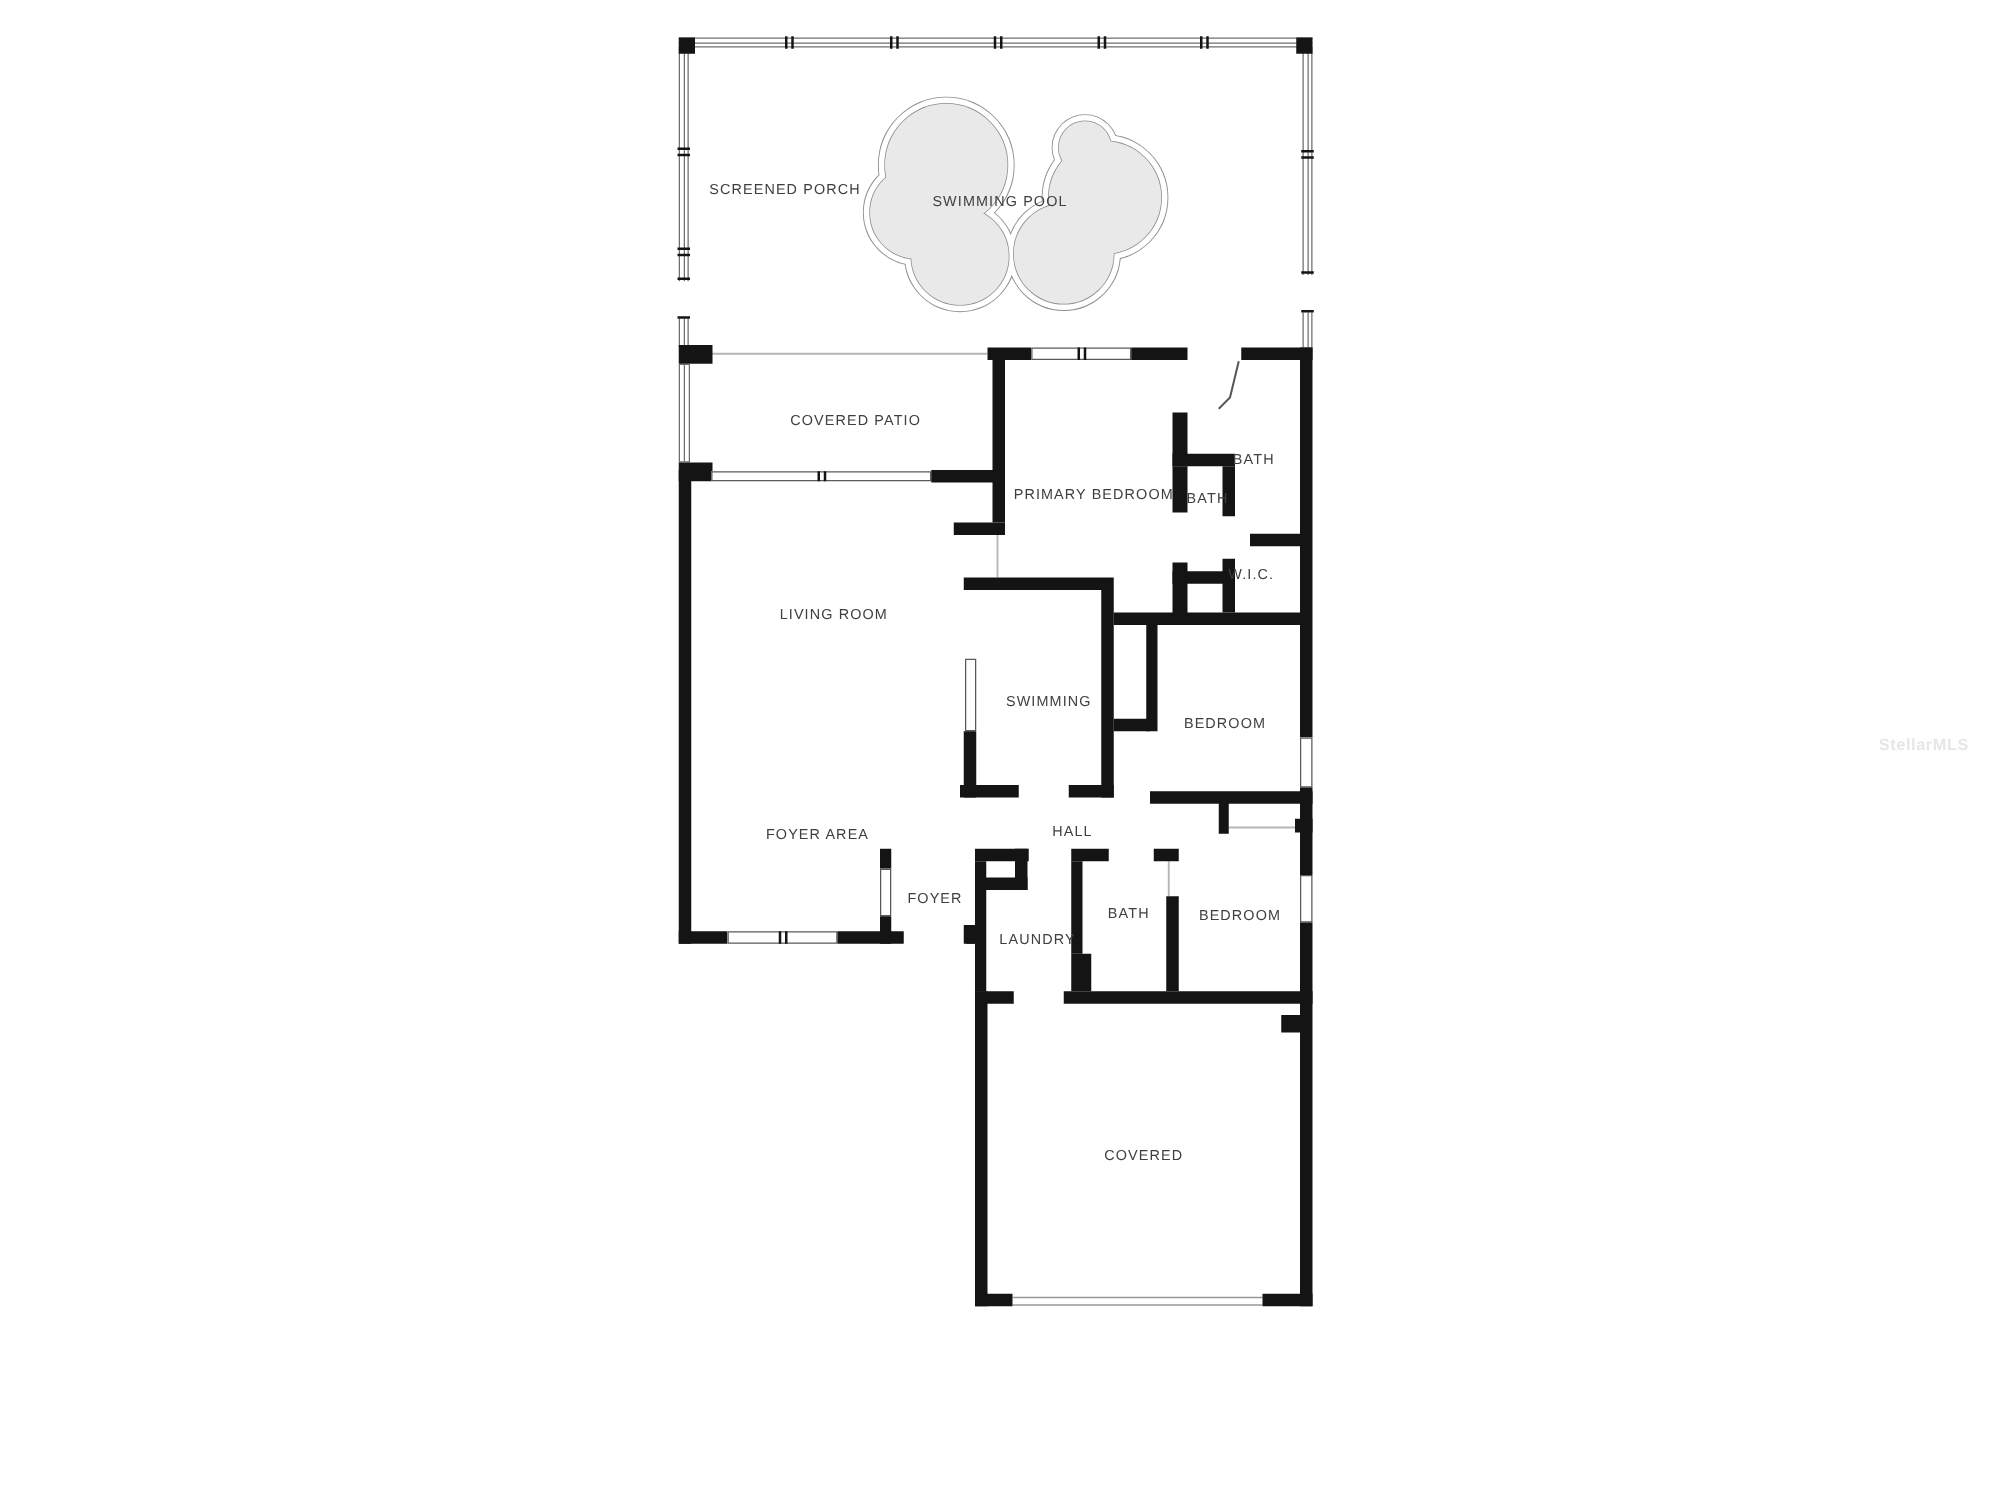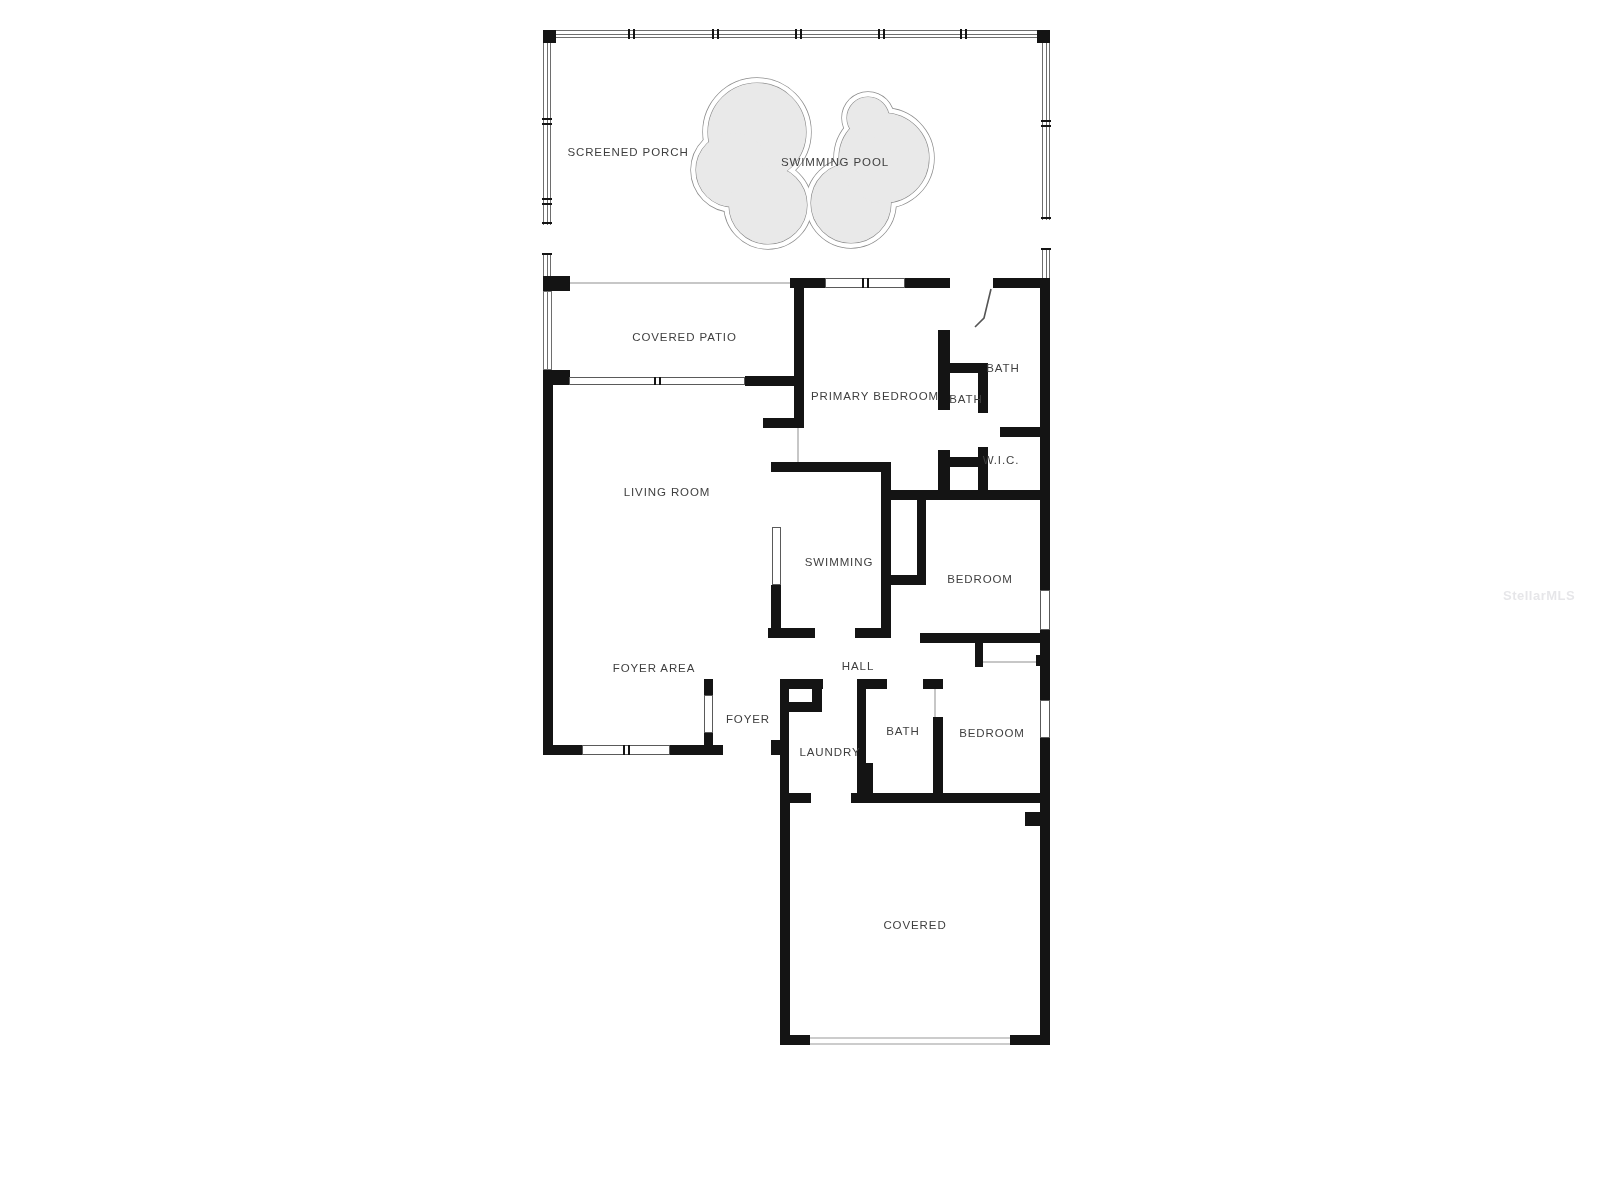--- a/index.html
+++ b/index.html
@@ -202,21 +202,21 @@
   <div class="wall" style="left:704px; top:733px; width:9px; height:22px;"></div>
 
   <div class="wall" style="left:780px; top:793px; width:31px; height:10px;"></div>
   <div class="wall" style="left:851px; top:793px; width:199px; height:10px;"></div>
   <div class="wall" style="left:780px; top:793px; width:10px; height:252px;"></div>
   <div class="wall" style="left:780px; top:1035px; width:30px; height:10px;"></div>
   <div class="wall" style="left:1010px; top:1035px; width:40px; height:10px;"></div>
   <div class="post" style="left:1025px; top:812px; width:15px; height:14px;"></div>
 
   <div class="room-label" style="left:628px; top:152px;">SCREENED PORCH</div>
-  <div class="room-label" style="left:800px; top:162px;margin-left:35px;">SWIMMING POOL</div>
+  <div class="room-label" style="left:800px; top:162px;">SWIMMING POOL</div>
   <div class="room-label" style="left:664px; top:337px;padding-left:41px;">COVERED PATIO</div>
   <div class="room-label" style="left:875px; top:396px;">PRIMARY BEDROOM</div>
   <div class="room-label" style="left:1003px; top:368px;">BATH</div>
   <div class="room-label" style="left:966px; top:399px;">BATH</div>
   <div class="room-label" style="left:1001px; top:460px;">W.I.C.</div>
   <div class="room-label" style="left:667px; top:492px;">LIVING ROOM</div>
   <div class="room-label" style="left:839px; top:562px;">SWIMMING</div>
   <div class="room-label" style="left:980px; top:579px;">BEDROOM</div>
   <div class="room-label" style="left:654px; top:668px;">FOYER AREA</div>
   <div class="room-label" style="left:858px; top:666px;">HALL</div>

